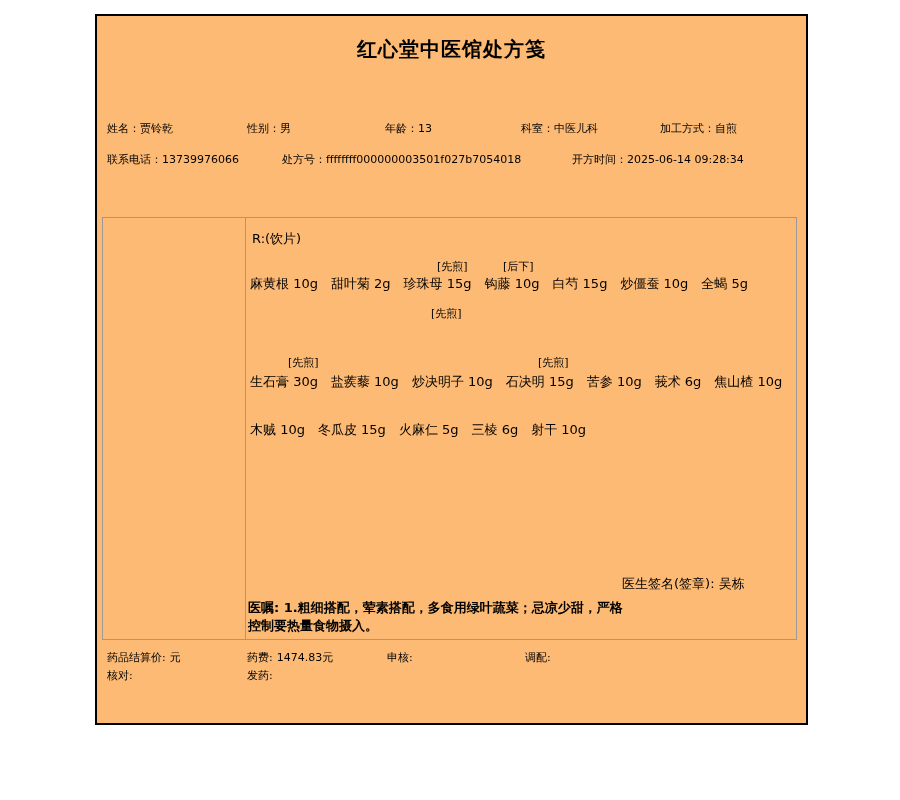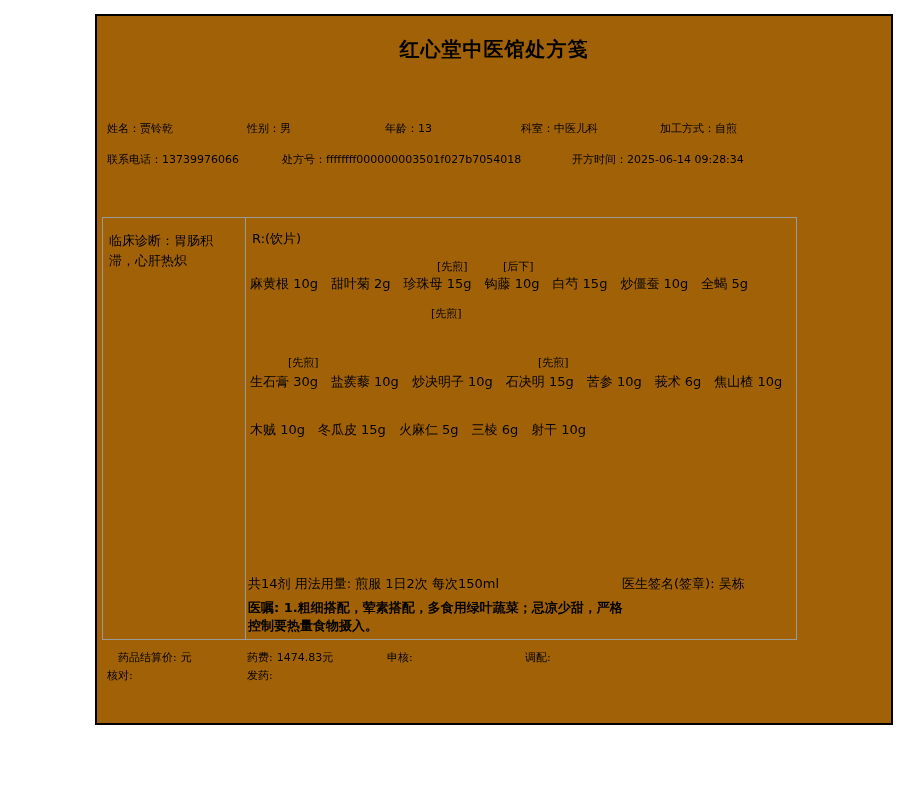--- a/index.html
+++ b/index.html
@@ -1,19 +1,19 @@
 <!DOCTYPE html>
 <html><head>
 <meta charset="utf-8">
 <style>
   * { margin:0; padding:0; box-sizing:border-box; }
   html,body { width:900px; height:800px; background:#ffffff; overflow:hidden;
     font-family:"DejaVu Sans","Liberation Sans",sans-serif; color:#000; }
-  .sheet { position:absolute; left:95px; top:14px; width:798px; height:711px;
-    border:2px solid #000; background:#a16207; }
+  .sheet { position:absolute; left:95px; top:14px; width:713px; height:711px;
+    border:2px solid #000; background:#fdba74; }
   .title { position:absolute; left:0; top:20px; width:100%; text-align:center;
     font-size:20px; font-weight:bold; letter-spacing:1px; }
   .fld { position:absolute; font-size:11px; white-space:nowrap; line-height:15px; }
   .fld .val-sp { margin-left:4px; }
   .rx-box { position:absolute; left:5px; top:201px; width:695px; height:423px;
     border:1px solid #9a9a9a; }
   .rx-divider { position:absolute; left:142px; top:0; width:1px; height:100%;
     background:#9a9a9a; }
   .diag { position:absolute; left:6px; top:13px; width:112px; font-size:13px;
     line-height:20px; }
@@ -42,44 +42,42 @@
   <div class="fld" style="left:424px;top:105px"><span>科室：</span><span>中医儿科</span></div>
   <div class="fld" style="left:563px;top:105px"><span>加工方式：</span><span>自煎</span></div>
 
   <div class="fld" style="left:10px;top:136px"><span>联系电话：</span><span>13739976066</span></div>
   <div class="fld" style="left:185px;top:136px"><span>处方号：</span><span>ffffffff000000003501f027b7054018</span></div>
   <div class="fld" style="left:475px;top:136px"><span>开方时间：</span><span>2025-06-14 09:28:34</span></div>
 
   <div class="rx-box">
     <div class="rx-divider"></div>
 
-    <div class="diag"><span>临床诊断：</span><span>胃肠积滞，心肝热炽</span></div>
 
     <div class="rx-content">
       <div class="rx-header">R:(饮片)</div>
 
       <span class="ann" style="left:191px;top:41px">[先煎]</span>
       <span class="ann" style="left:257px;top:41px">[后下]</span>
       <div class="herb-line" style="top:57px"><span class="herb">麻黄根 10g</span><span class="herb">甜叶菊 2g</span><span class="herb">珍珠母 15g</span><span class="herb">钩藤 10g</span><span class="herb">白芍 15g</span><span class="herb">炒僵蚕 10g</span><span class="herb">全蝎 5g</span></div>
 
       <span class="ann" style="left:185px;top:88px">[先煎]</span>
 
       <span class="ann" style="left:42px;top:137px">[先煎]</span>
       <span class="ann" style="left:292px;top:137px">[先煎]</span>
       <div class="herb-line" style="top:155px"><span class="herb">生石膏 30g</span><span class="herb">盐蒺藜 10g</span><span class="herb">炒决明子 10g</span><span class="herb">石决明 15g</span><span class="herb">苦参 10g</span><span class="herb">莪术 6g</span><span class="herb">焦山楂 10g</span></div>
 
       <div class="herb-line" style="top:203px"><span class="herb">木贼 10g</span><span class="herb">冬瓜皮 15g</span><span class="herb">火麻仁 5g</span><span class="herb">三棱 6g</span><span class="herb">射干 10g</span></div>
 
-      <div class="usage">共14剂 用法用量: 煎服 1日2次 每次150ml</div>
       <div class="doctor-sign"><span>医生签名(签章):</span> <span>吴栋</span></div>
       <div class="advice">医嘱: 1.粗细搭配，荤素搭配，多食用绿叶蔬菜；忌凉少甜，严格控制要热量食物摄入。</div>
     </div>
   </div>
 
-  <div class="fld" style="left:21px;top:634px"><span>药品结算价:</span><span class="val-sp">元</span></div>
+  <div class="fld" style="left:10px;top:634px"><span>药品结算价:</span><span class="val-sp">元</span></div>
   <div class="fld" style="left:150px;top:634px"><span>药费:</span><span class="val-sp">1474.83元</span></div>
   <div class="fld" style="left:290px;top:634px"><span>申核:</span><span class="val-sp"></span></div>
   <div class="fld" style="left:428px;top:634px"><span>调配:</span><span class="val-sp"></span></div>
 
   <div class="fld" style="left:10px;top:652px"><span>核对:</span><span class="val-sp"></span></div>
   <div class="fld" style="left:150px;top:652px"><span>发药:</span><span class="val-sp"></span></div>
 
 
 </div>
 

